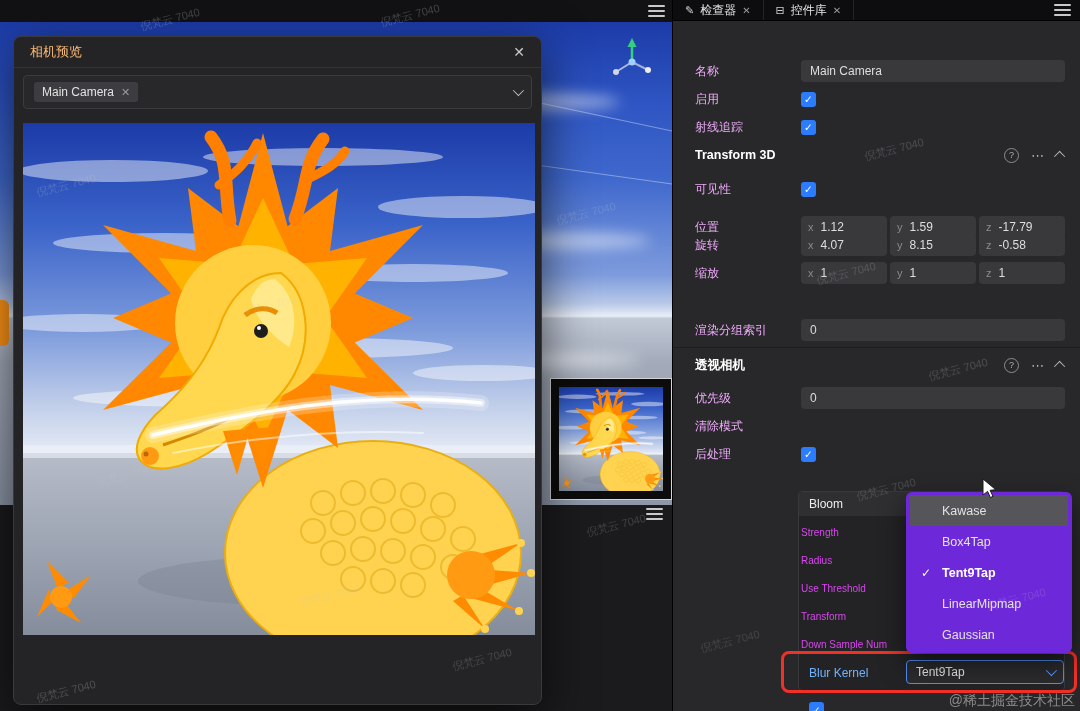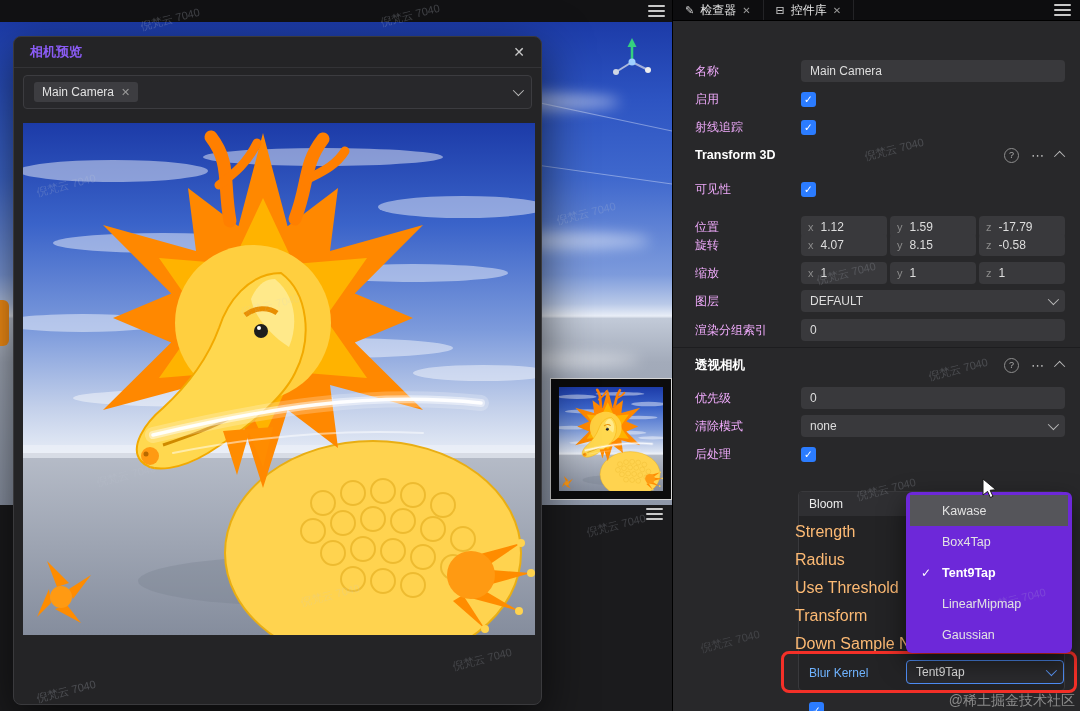--- a/index.html
+++ b/index.html
@@ -21,21 +21,21 @@
   #gizmo{left:604px;top:36px;z-index:6}
   #thumb{left:550px;top:378px;width:120px;height:120px;background:#0c0c0d;border:1px solid #d6d6d6;
          display:flex;align-items:center;justify-content:center;z-index:7}
   #vp-menu2{left:646px;top:508px;z-index:7}
 
   
   #modal{left:13px;top:36px;width:527px;height:667px;background:#242426;border:1px solid #3a3a3d;
          border-radius:8px;box-shadow:0 16px 50px rgba(0,0,0,.65);z-index:10}
   #modal-titlebar{position:absolute;left:0;top:0;right:0;height:30px;display:flex;align-items:center;
          padding:0 16px;border-bottom:1px solid #333336}
-  #modal-title{font-size:13px;color:#8b5cf6;font-weight:700}
+  #modal-title{font-size:13px;color:#fdba74;font-weight:400}
   #modal-close{margin-left:auto;color:#c9c9c9;font-size:14px;cursor:pointer}
   #tag-row{position:absolute;left:9px;top:38px;right:9px;height:32px;display:flex;align-items:center;
          background:#28282b;border:1px solid #3c3c40;border-radius:4px;padding:0 10px}
   #cam-tag{display:flex;align-items:center;gap:7px;background:#3d3d41;border-radius:3px;
          padding:3px 8px;font-size:12px;color:#e2e2e2}
   #cam-tag .x{color:#9a9a9a;font-size:11px}
   #tag-chevron{margin-left:auto}
   #preview{position:absolute;left:9px;top:86px;width:512px;height:512px;background:#000}
 
   
@@ -72,21 +72,21 @@
   .cb{width:15px;height:15px;background:#2b7cff;border-radius:3px;color:#fff;font-size:10.5px;
         display:flex;align-items:center;justify-content:center;font-weight:700}
   .pluszone{flex:1;display:flex;justify-content:center;color:#cfcfcf;font-size:16px}
 
   .divline{position:absolute;left:0;right:0;height:1px;background:#1d1d1f}
 
   #bloom-card{position:absolute;left:125px;right:16px;top:491px;height:198px;background:#232325;
         border:1px solid #39393c;border-radius:4px}
   #bloom-header{height:24px;background:#2f2f32;border-radius:3px 3px 0 0;display:flex;align-items:center;
         padding:0 10px;font-size:12px;color:#ededed}
-  .subrow{position:absolute;left:122px;height:24px;display:flex;align-items:center;font-size:16px;color:#fdba74}
+  .subrow{position:absolute;left:128px;height:24px;display:flex;align-items:center;font-size:10px;color:#d946ef}
 
   #blur-label{position:absolute;left:136px;top:661px;height:24px;display:flex;align-items:center;
         font-size:12px;color:#6fb3ff}
   #blur-select{position:absolute;left:233px;top:660px;width:158px;height:24px;background:#2b2b2e;
         border:1px solid #4f8ef7;border-radius:4px;display:flex;align-items:center;padding:0 9px;
         font-size:12px;color:#e6e6e6;box-sizing:border-box}
   #red-box{position:absolute;left:108px;top:651px;width:296px;height:42px;border:3px solid #f33028;
         border-radius:8px;z-index:30;pointer-events:none;box-sizing:border-box}
 
   #dropdown-menu{position:absolute;left:233px;top:492px;width:158px;background:#6d28d9;border-radius:6px;
@@ -360,27 +360,20 @@
       <span class="vcell">
           <span class="ax">y</span>
           <span>1</span>
         </span>
       <span class="vcell">
           <span class="ax">z</span>
           <span>1</span>
         </span>
     </span>
   </div>
-  <div class="row" style="top:289px">
-    <span class="lbl">图层</span>
-    <span class="inp select">
-      <span>DEFAULT</span>
-      <span class="chev down"></span>
-    </span>
-  </div>
   <div class="row" style="top:318px">
     <span class="lbl">渲染分组索引</span>
     <span class="inp">0</span>
   </div>
 
   <div class="divline" style="top:347px"></div>
 
   <div class="row" style="top:353px">
     <span class="hdr">透视相机</span>
     <span class="hicons">
@@ -388,24 +381,20 @@
       <span class="more">⋯</span>
       <span class="chev up"></span>
     </span>
   </div>
   <div class="row" style="top:386px">
     <span class="lbl">优先级</span>
     <span class="inp">0</span>
   </div>
   <div class="row" style="top:414px">
     <span class="lbl">清除模式</span>
-    <span class="inp select">
-      <span>none</span>
-      <span class="chev down"></span>
-    </span>
   </div>
   <div class="row" style="top:442px">
     <span class="lbl">后处理</span>
     <span class="cb">
         <span>✓</span>
       </span>
   </div>
 
   <div id="bloom-card">
     <div id="bloom-header">

